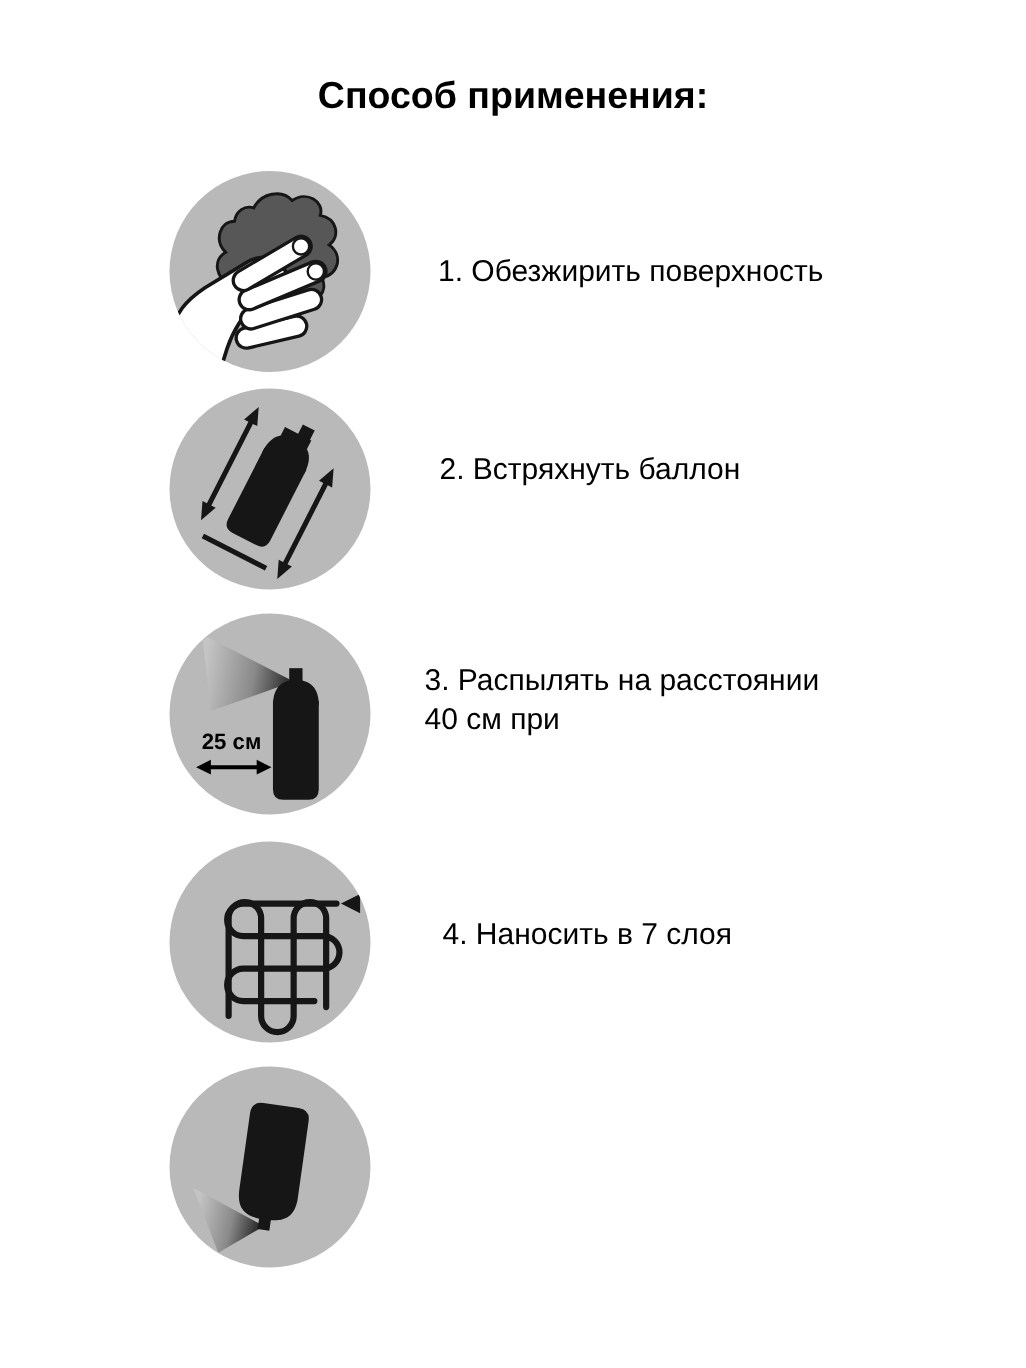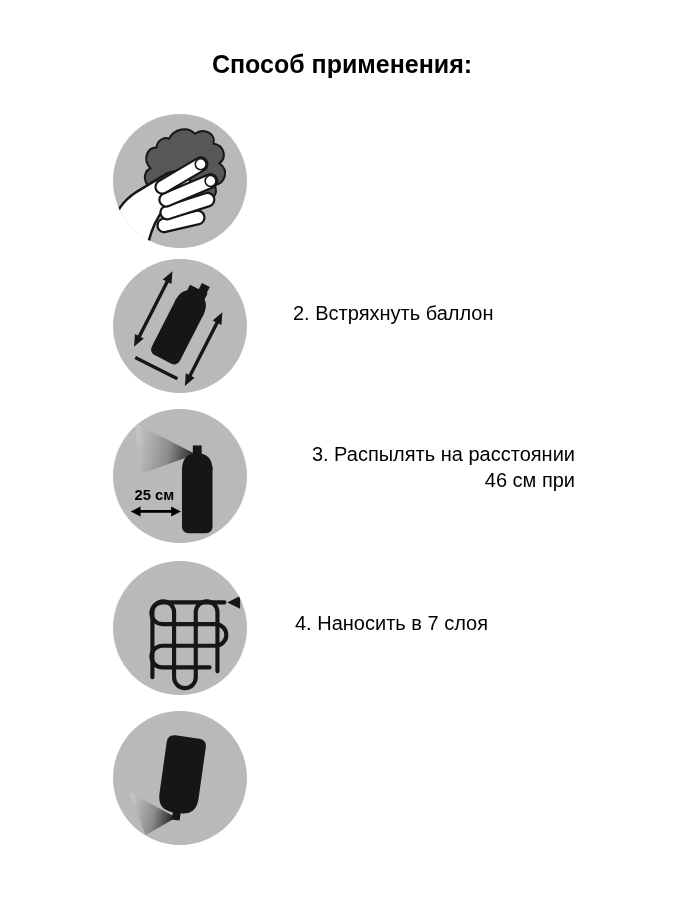--- a/index.html
+++ b/index.html
@@ -6,21 +6,21 @@
   body { font-family:"Liberation Sans", sans-serif; }
   .page { position:relative; width:684px; height:912px; margin:0 auto;
           background:var(--background,#ffffff); overflow:hidden; }
   .title { position:absolute; top:50px; left:0; width:100%; text-align:center;
            font-size:25px; font-weight:bold; color:var(--text_color,#000); }
   .circle { position:absolute; left:113px; width:134px; height:134px;
             border-radius:50%; background:var(--circle_gray,#b9b9b9); overflow:hidden; }
   .circle svg { display:block; width:134px; height:134px; }
   .step-text { position:absolute; font-size:20px; line-height:28px;
                color:var(--text_color,#000); white-space:nowrap; }
-  .step-text.multiline { white-space:normal; text-align:right; }
+  .step-text.multiline { white-space:normal; text-align:left; }
   .l26 { line-height:26px; }
   sup.deg { font-size:12px; line-height:0; vertical-align:7px; }
   .c1 { top:114px; } .c2 { top:259px; } .c3 { top:409px; }
   .c4 { top:561px; } .c5 { top:711px; }
   .t1 { left:292px; top:167px; }
   .t2 { left:293px; top:299px; }
   .t3 { left:283px; top:441px; width:292px; }
   .t4 { left:295px; top:609px; }
   .t5 { left:293px; top:758px; width:240px; }
 </style>
@@ -46,20 +46,21 @@
         <path d="M55,100 L96,87" stroke="#ffffff" stroke-width="11.5"></path>
         <path d="M54,87 L99,68" stroke="#161616" stroke-width="16"></path>
         <path d="M54,87 L99,68" stroke="#ffffff" stroke-width="11.5"></path>
         <path d="M50,74 L89,51" stroke="#161616" stroke-width="16"></path>
         <path d="M50,74 L89,51" stroke="#ffffff" stroke-width="11.5"></path>
       </g>
       <circle cx="89" cy="51" r="5.5" fill="#ffffff" stroke="#161616" stroke-width="1.6"></circle>
       <circle cx="99" cy="68" r="5.5" fill="#ffffff" stroke="#161616" stroke-width="1.6"></circle>
     </svg>
   </div>
+  <div class="step-text t1">1. Обезжирить поверхность</div>
 
   <div class="circle c2">
     <svg viewBox="0 0 136 136">
       <g transform="rotate(27 68 68)">
         <g fill="#161616">
           <rect x="68" y="19" width="9" height="10"></rect>
           <rect x="58" y="26" width="20" height="10"></rect>
           <path d="M52,48 C52,36 57,30 68,30 C79,30 84,36 84,48 Z"></path>
           <path d="M52,45 H84 V99 Q84,106 77,106 H59 Q52,106 52,99 Z"></path>
           <polygon points="36,22 31,34 41,34"></polygon>
@@ -95,21 +96,21 @@
       <text x="42" y="92" font-size="15" font-weight="bold" fill="#000000" text-anchor="middle">25 см</text>
       <line x1="24" y1="104" x2="63" y2="104" stroke="#000000" stroke-width="2.8"></line>
       <g fill="#000000">
         <polygon points="18,104 28,99 28,109"></polygon>
         <polygon points="69,104 59,99 59,109"></polygon>
       </g>
     </svg>
   </div>
   <div class="step-text t3 multiline l26">
     <div>3. Распылять на расстоянии</div>
-    <div>46 см при</div>
+    <div>40 см при</div>
   </div>
 
   <div class="circle c4">
     <svg viewBox="0 0 136 136">
       <g fill="none" stroke="#161616" stroke-width="4.2" stroke-linecap="round">
         <path d="M40,118 V52 a11,11 0 0 1 22,0 V118 a11,11 0 0 0 22,0 V52 a11,11 0 0 1 22,0 V112"></path>
         <path d="M113,42 H50 a11,11 0 0 0 0,22 H104 a11,11 0 0 1 0,22 H50 a11,11 0 0 0 0,22 H98"></path>
       </g>
       <polygon points="116,42 129,35.5 129,48.5" fill="#161616"></polygon>
     </svg>

